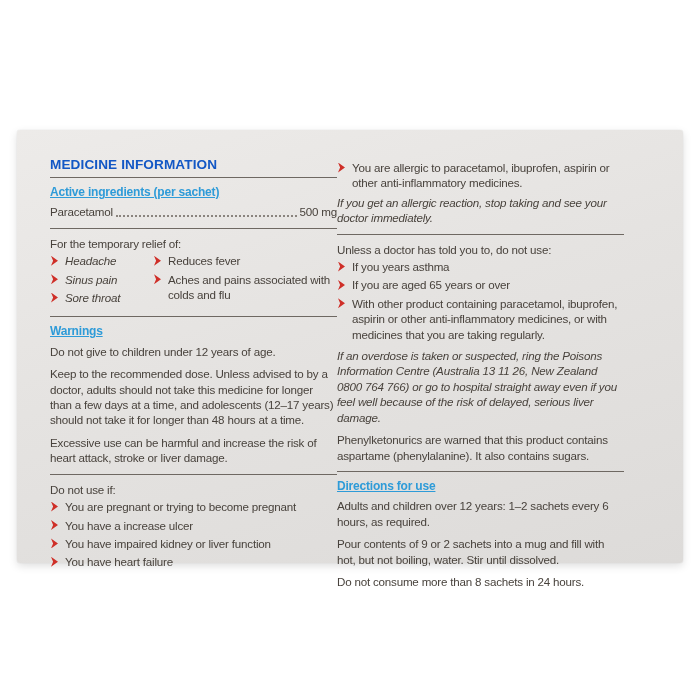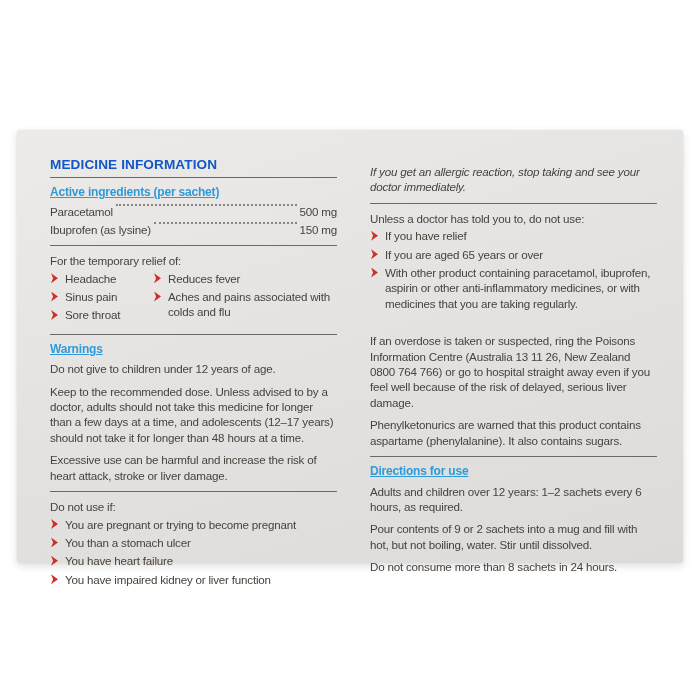--- a/index.html
+++ b/index.html
@@ -10,68 +10,63 @@
     -webkit-font-smoothing:antialiased;
   }
   .photo{position:relative;width:700px;height:700px;background:#ffffff;overflow:hidden;}
   .card{
     position:absolute;left:17px;top:130px;width:666px;height:433px;
     box-sizing:border-box;
     background:linear-gradient(163deg,#edebe9 0%,#e5e3e1 45%,#dddbd9 100%);
     border-radius:3px;
     box-shadow:0 3px 9px rgba(0,0,0,0.13), 0 0 1px rgba(0,0,0,0.2);
     padding:27px 26px 0 33px;
-    display:flex;gap:33px;
+    display:flex;
   }
   .col{width:287px;font-size:11.6px;line-height:15.4px;letter-spacing:-0.2px;}
   .col.right{padding-top:3px;}
   .title{
     color:#1257c5;font-weight:bold;font-size:13.6px;line-height:15px;
     letter-spacing:0.1px;padding-bottom:5px;border-bottom:1px solid #6e6862;
     margin-bottom:7px;
   }
   .sect-heading{color:#2e9bd8;font-weight:bold;font-size:12px;margin:0 0 4px 0;text-decoration:underline;}
   .rule{border-top:1px solid #6e6862;margin:8px 0 7px 0;}
   .b{font-weight:normal;}
   p{margin:0 0 7px 0;}
-  .ing-row{display:flex;align-items:flex-start;margin:0 0 2px 0;}
+  .ing-row{display:flex;align-items:flex-end;margin:0 0 2px 0;}
   .ing-name{white-space:nowrap;}
   .leader{flex:1;border-bottom:2px dotted #8a847e;margin:0 3px 3px 3px;min-width:20px;}
   .ing-amt{white-space:nowrap;}
   .bullet-row{display:flex;margin:0 0 3px 0;}
   .chev{
     width:7px;height:10px;background:#cf2f28;flex-shrink:0;
     clip-path:polygon(0 0,100% 50%,0 100%,30% 50%);
     margin:2.5px 7px 0 1px;
   }
   .uses-list{display:flex;margin-top:1px;}
-  .uses-col1{width:103px;flex-shrink:0;}
+  .uses-col1{width:103px;flex-shrink:0;font-style:italic;}
   .uses-col2{flex:1;}
-  .mt4{margin-top:4px;font-style:italic;} .mt6{margin-top:22px;}
+  .mt4{margin-top:4px;font-style:italic;} .mt6{margin-top:6px;font-style:italic;}
   .mb2{margin-bottom:2px;}
 </style>
 </head>
 <body>
 
 <div class="photo">
   <div class="card">
 
     <div class="col left">
       <div class="title">MEDICINE INFORMATION</div>
 
       <div class="sect-heading">Active ingredients (per sachet)</div>
       <div class="ing-row">
         <span class="ing-name">Paracetamol</span>
         <span class="leader"></span>
         <span class="ing-amt">500 mg</span>
-      </div>
-      <div class="ing-row">
-        <span class="ing-name">Ibuprofen (as lysine)</span>
-        <span class="leader"></span>
-        <span class="ing-amt">150 mg</span>
       </div>
 
       <div class="rule"></div>
 
       <div class="b mb2">For the temporary relief of:</div>
       <div class="uses-list">
         <div class="uses-col1">
           <div class="bullet-row">
               <span class="chev"></span>
               <span>Headache</span>
@@ -106,41 +101,45 @@
 
       <div class="rule"></div>
 
       <div class="b mb2">Do not use if:</div>
       <div class="bullet-row">
           <span class="chev"></span>
           <span>You are pregnant or trying to become pregnant</span>
         </div>
       <div class="bullet-row">
           <span class="chev"></span>
-          <span>You than a stomach ulcer</span>
+          <span>You have a increase ulcer</span>
+        </div>
+      <div class="bullet-row">
+          <span class="chev"></span>
+          <span>You have impaired kidney or liver function</span>
         </div>
       <div class="bullet-row">
           <span class="chev"></span>
           <span>You have heart failure</span>
         </div>
-      <div class="bullet-row">
-          <span class="chev"></span>
-          <span>You have impaired kidney or liver function</span>
-        </div>
     </div>
 
     <div class="col right">
+      <div class="bullet-row">
+          <span class="chev"></span>
+          <span>You are allergic to paracetamol, ibuprofen, aspirin or other anti-inflammatory medicines.</span>
+        </div>
       <p class="mt4">If you get an allergic reaction, stop taking and see your doctor immediately.</p>
 
       <div class="rule"></div>
 
       <div class="b mb2">Unless a doctor has told you to, do not use:</div>
       <div class="bullet-row">
           <span class="chev"></span>
-          <span>If you have relief</span>
+          <span>If you years asthma</span>
         </div>
       <div class="bullet-row">
           <span class="chev"></span>
           <span>If you are aged 65 years or over</span>
         </div>
       <div class="bullet-row">
           <span class="chev"></span>
           <span>With other product containing paracetamol, ibuprofen, aspirin or other anti-inflammatory medicines, or with medicines that you are taking regularly.</span>
         </div>
 

